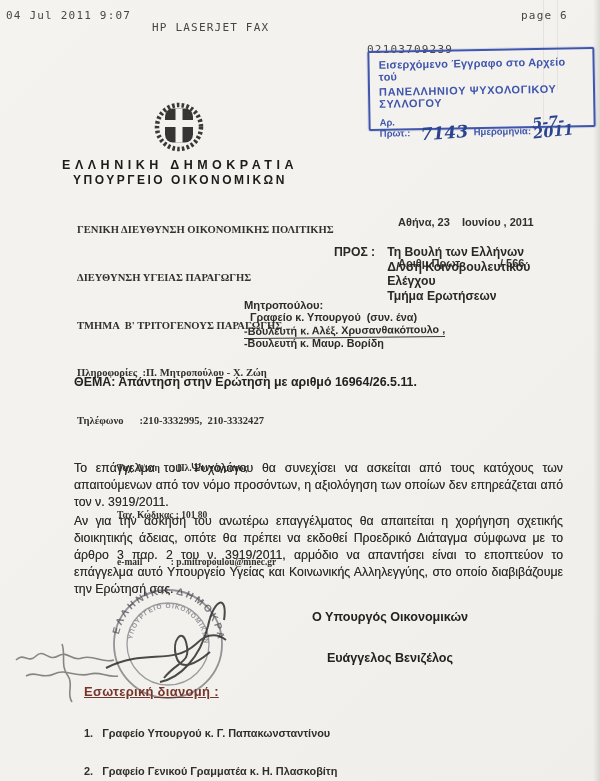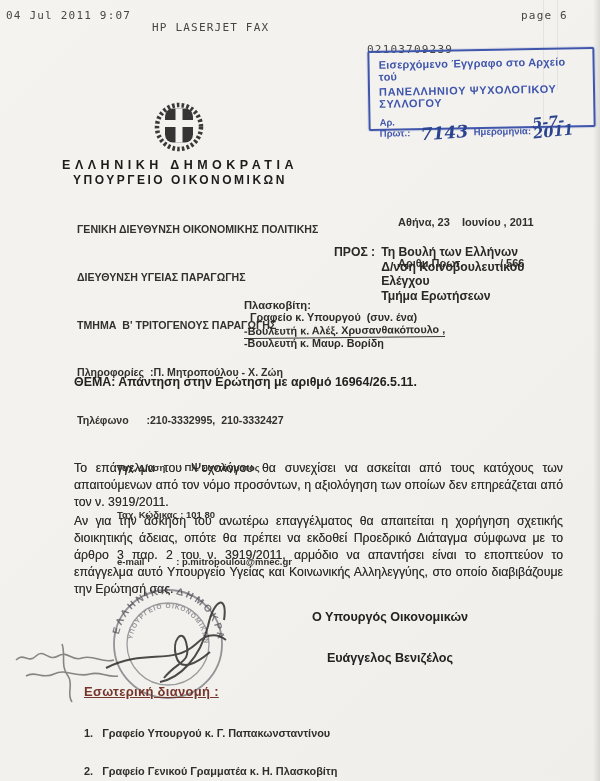--- a/index.html
+++ b/index.html
@@ -26,28 +26,28 @@
   .stampbox .l2{font-size:11px;font-weight:700;letter-spacing:0.6px;margin-top:3px;}
   .stampbox .l3{margin-top:7px;font-size:9.5px;font-weight:600;display:flex;align-items:flex-end;}
   .hand{font-family:"DejaVu Serif",serif;font-style:italic;color:#2b448f;}
   .hand.protocol{font-size:17px;line-height:10px;display:inline-block;transform:rotate(-3deg);margin:0 6px 0 4px;}
   .hand.date{font-size:14.5px;line-height:10px;display:inline-block;transform:rotate(-5deg);margin-left:2px;}
   
   .republic{left:36px;top:158px;width:288px;text-align:center;font-size:12.5px;
     font-weight:700;letter-spacing:4.5px;color:#1d1c1b;}
   .ministry{left:36px;top:173px;width:288px;text-align:center;font-size:12px;
     font-weight:700;letter-spacing:2.5px;color:#1d1c1b;}
-  .dept{left:77px;top:188px;white-space:pre;color:#33312e;}
+  .dept{left:77px;top:188px;white-space:pre;color:#33312e;font-family:Liberation Serif, serif;}
   .dept .big{font-size:10.6px;line-height:11.8px;font-weight:700;}
   .dept .mid{font-size:10.6px;line-height:11.8px;font-weight:600;}
   .dept .sml{font-size:9.5px;line-height:10.8px;font-weight:600;margin-left:40px;}
   .meta{left:398px;top:189px;font-size:11px;line-height:13.5px;white-space:pre;font-weight:600;color:#33312e;}
   
   .pros{left:334px;top:245px;font-size:12.2px;font-weight:700;color:#2a2825;display:flex;}
-  .pros .lines{margin-left:6px;line-height:14.6px;}
+  .pros .lines{margin-left:12px;line-height:14.6px;}
   .cc{left:244px;top:299px;color:#2e2c29;}
   .cc .cc-head{font-size:11.2px;font-weight:700;}
   .cc .cc-item{font-size:10.8px;line-height:12.6px;font-weight:600;white-space:pre;}
   .hand-underline{border-bottom:1.5px solid #3c3a38;width:fit-content;transform:rotate(-0.6deg);}
   
   .subject{left:74px;top:375px;font-size:12.4px;font-weight:700;color:#232220;}
   .para{left:74px;width:489px;text-align:justify;font-size:12.3px;line-height:17px;
     color:#2c2a28;font-weight:500;text-shadow:0 0 0.3px rgba(44,42,40,0.55);}
   
   .sig-title{left:270px;top:610px;width:240px;text-align:center;font-size:12.6px;font-weight:700;color:#232220;}
@@ -114,21 +114,21 @@
     <span>ΠΡΟΣ :</span>
     <span class="lines">
       <div>Τη Βουλή των Ελλήνων</div>
       <div>Δ/νση Κοινοβουλευτικού</div>
       <div>Ελέγχου</div>
       <div>Τμήμα Ερωτήσεων</div>
     </span>
   </div>
 
   <div class="abs cc">
-    <div class="cc-head">Πλασκοβίτη:</div>
+    <div class="cc-head">Μητροπούλου:</div>
     <div class="cc-item">  Γραφείο κ. Υπουργού  (συν. ένα)</div>
     <div class="cc-item hand-underline">-Βουλευτή κ. Αλέξ. Χρυσανθακόπουλο ,</div>
     <div class="cc-item">-Βουλευτή κ. Μαυρ. Βορίδη</div>
   </div>
 
   <div class="abs subject">ΘΕΜΑ: Απάντηση στην Ερώτηση με αριθμό 16964/26.5.11.</div>
 
   <div class="abs para" style="top:460px;">Το επάγγελμα του Ψυχολόγου θα συνεχίσει να ασκείται από τους κατόχους των απαιτούμενων από τον νόμο προσόντων, η αξιολόγηση των οποίων δεν επηρεάζεται από τον ν. 3919/2011.</div>
   <div class="abs para" style="top:513px;">Αν για την άσκηση του ανωτέρω επαγγέλματος θα απαιτείται η χορήγηση σχετικής διοικητικής άδειας, οπότε θα πρέπει να εκδοθεί Προεδρικό Διάταγμα σύμφωνα με το άρθρο 3 παρ. 2 του ν. 3919/2011, αρμόδιο να απαντήσει είναι το εποπτεύον το επάγγελμα αυτό Υπουργείο Υγείας και Κοινωνικής Αλληλεγγύης, στο οποίο διαβιβάζουμε την Ερώτησή σας.</div>
 

